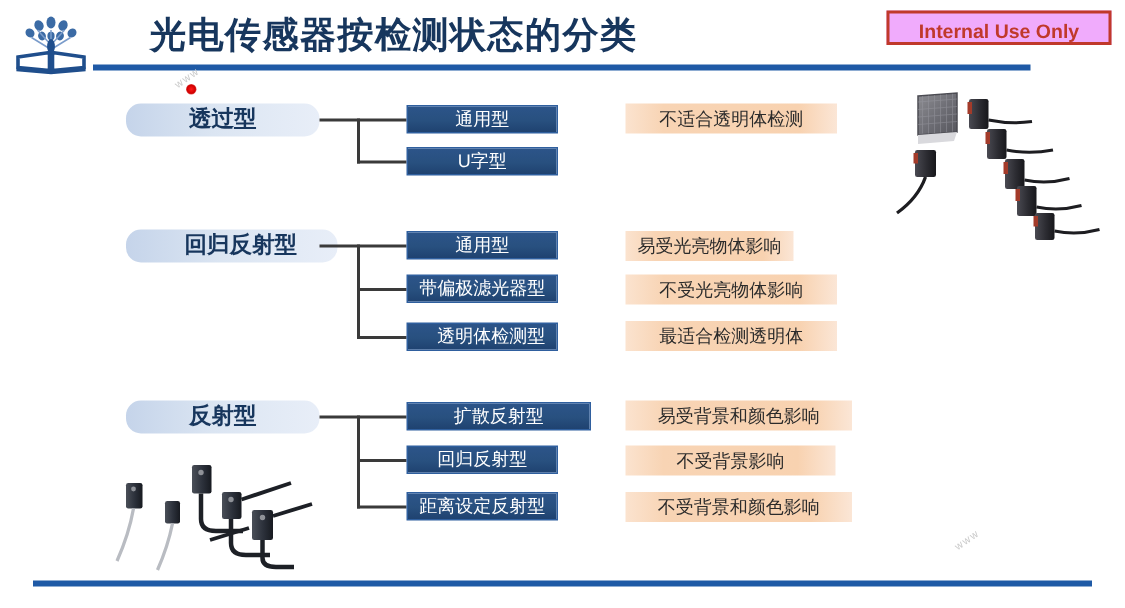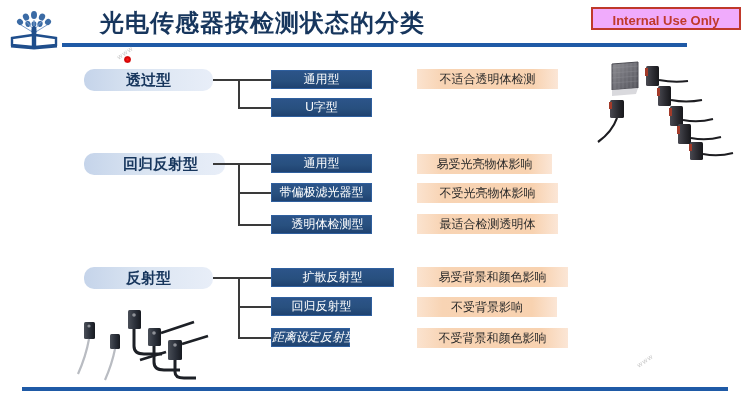--- a/index.html
+++ b/index.html
@@ -192,34 +192,34 @@
 
   <div class="hline" style="left:213px; top:163px; width:58px;"></div>
   <div class="vline" style="left:238px; top:163px; height:63px;"></div>
   <div class="hline" style="left:238px; top:192px; width:33px;"></div>
   <div class="hline" style="left:238px; top:224px; width:33px;"></div>
 
   <div class="type-box" style="left:271px; top:154px; width:101px;">通用型</div>
   <div class="type-box" style="left:271px; top:183px; width:101px;">带偏极滤光器型</div>
   <div class="type-box" style="left:271px; top:215px; width:101px;padding-left:12px;">透明体检测型</div>
 
-  <div class="desc-box" style="left:417px; top:154px; width:135px;">易受光亮物体影响</div>
+  <div class="desc-box" style="left:417px; top:154px; width:112px;">易受光亮物体影响</div>
   <div class="desc-box" style="left:417px; top:183px; width:141px;">不受光亮物体影响</div>
   <div class="desc-box" style="left:417px; top:214px; width:141px;">最适合检测透明体</div>
 
   <div class="cat-box" style="left:84px; top:267px; width:129px;">反射型</div>
 
   <div class="hline" style="left:213px; top:277px; width:58px;"></div>
   <div class="vline" style="left:238px; top:277px; height:62px;"></div>
   <div class="hline" style="left:238px; top:306px; width:33px;"></div>
   <div class="hline" style="left:238px; top:337px; width:33px;"></div>
 
   <div class="type-box" style="left:271px; top:268px; width:123px;">扩散反射型</div>
   <div class="type-box" style="left:271px; top:297px; width:101px;">回归反射型</div>
-  <div class="type-box" style="left:271px; top:328px; width:79px;font-style:italic;">距离设定反射型</div>
+  <div class="type-box" style="left:271px; top:328px; width:101px;">距离设定反射型</div>
 
   <div class="desc-box" style="left:417px; top:267px; width:151px;">易受背景和颜色影响</div>
   <div class="desc-box" style="left:417px; top:297px; width:140px;">不受背景影响</div>
   <div class="desc-box" style="left:417px; top:328px; width:151px;">不受背景和颜色影响</div>
 
   <div class="photo" style="left:592px; top:56px; width:156px; height:105px;">
     <svg viewBox="0 0 156 105" width="156" height="105">
       <defs>
         <linearGradient id="refl" x1="0" y1="0" x2="1" y2="1">
           <stop offset="0%" stop-color="#8d8d92"></stop>

